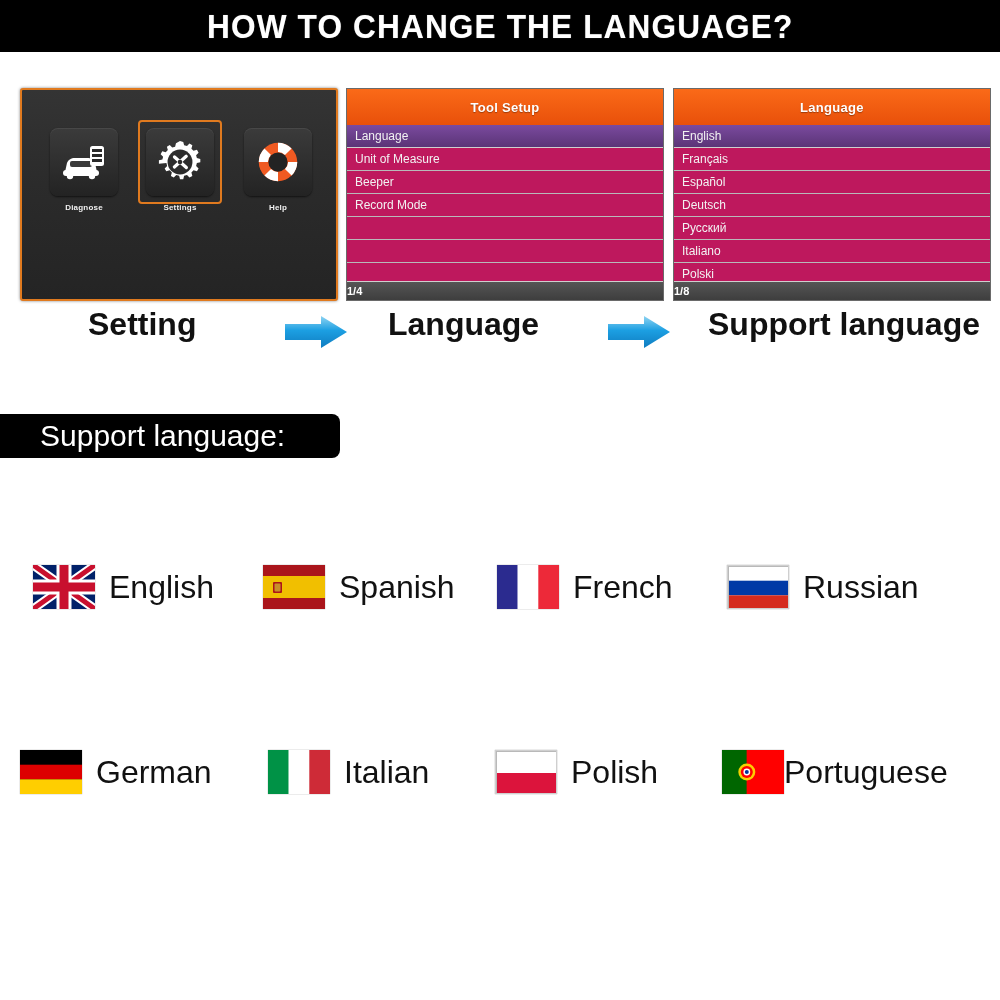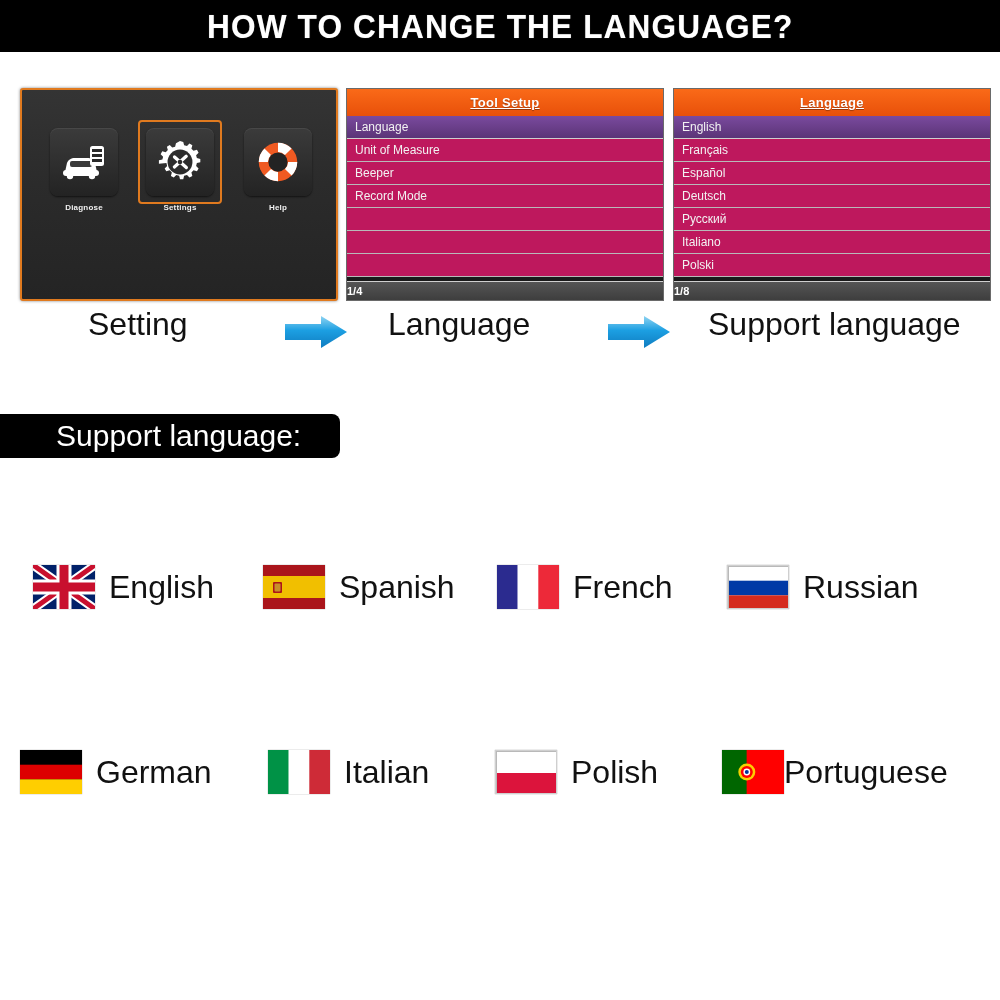--- a/index.html
+++ b/index.html
@@ -60,27 +60,26 @@
   }
 
   
   .list-screen{
     position:absolute;top:30px;width:318px;height:213px;
     background:#1a1a1a;border:1px solid #6a6a6a;box-sizing:border-box;
   }
   #toolsetup-screen{left:346px;}
   #language-screen{left:673px;}
   .list-header{
-    height:27px;background:#f2590f;
+    height:36px;background:#f2590f;
     background-image:linear-gradient(180deg,#fa6a18,#e8500a);
     color:#ffffff;font-size:13px;font-weight:bold;
     display:flex;align-items:center;justify-content:center;
     text-shadow:0 1px 1px rgba(0,0,0,.35);
     letter-spacing:.3px;
-    text-decoration:underline;
   }
   .list-body{position:relative;}
   .list-row{
     height:23px;box-sizing:border-box;
     border-bottom:1px solid #b9b9b9;
     background:#be185d;
     display:flex;align-items:center;
     padding-left:8px;
     color:#f2f2f2;font-size:12px;
   }
@@ -93,39 +92,39 @@
     position:absolute;left:0;bottom:0;width:100%;height:19px;
     box-sizing:border-box;
     background:#4a4a4a;
     background-image:linear-gradient(180deg,#555,#3e3e3e);
     border-top:1px solid #cfcfcf;
     display:flex;align-items:center;
     color:#ffffff;font-size:11px;font-weight:bold;
   }
 
   
-  #caption-row{position:absolute;left:0;top:300px;width:1000px;height:62px;}
+  #caption-row{position:absolute;left:0;top:300px;width:1000px;height:62px;font-weight:bold;}
   .caption-text{
     position:absolute;top:6px;
     color:#111111;font-size:32px;
   }
   #caption-setting{left:88px;}
   #caption-language{left:388px;}
   #caption-support{left:708px;}
   .flow-arrow{position:absolute;top:14px;width:66px;height:36px;}
 
   
   #support-banner{
     position:absolute;left:0;top:414px;width:340px;height:44px;
     background:#000000;
     border-radius:0 8px 8px 0;
     display:flex;align-items:center;
   }
   #support-banner-text{
-    color:#ffffff;font-size:30px;padding-left:56px;
+    color:#ffffff;font-size:30px;padding-left:40px;
   }
 
   
   #flag-grid{position:absolute;left:0;top:545px;width:1000px;height:290px;}
   .flag-item{position:absolute;display:flex;align-items:center;}
   .flag-img{
     width:62px;height:44px;position:relative;overflow:hidden;flex:none;
     box-shadow:0 0 1px rgba(0,0,0,.45);
   }
   .flag-name{

